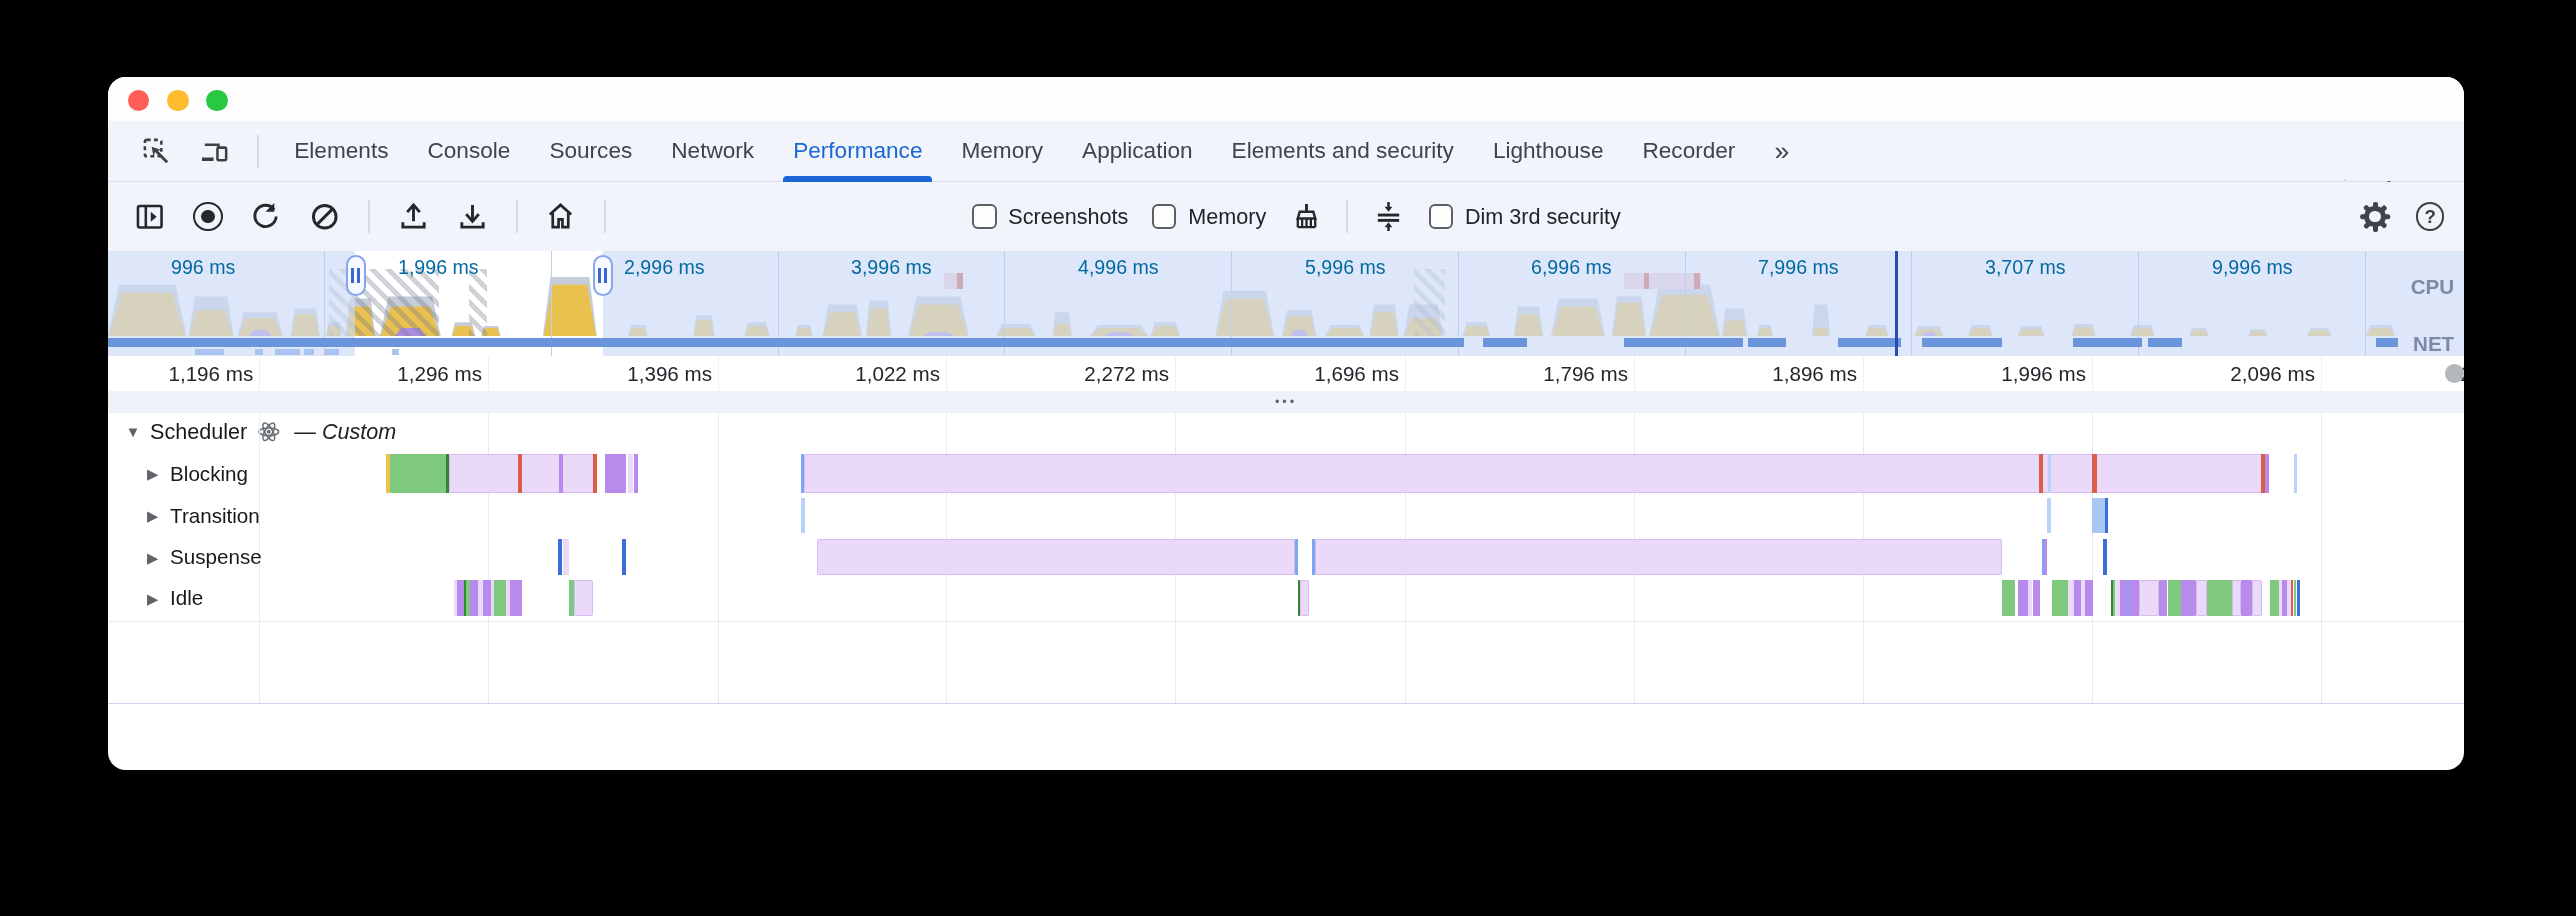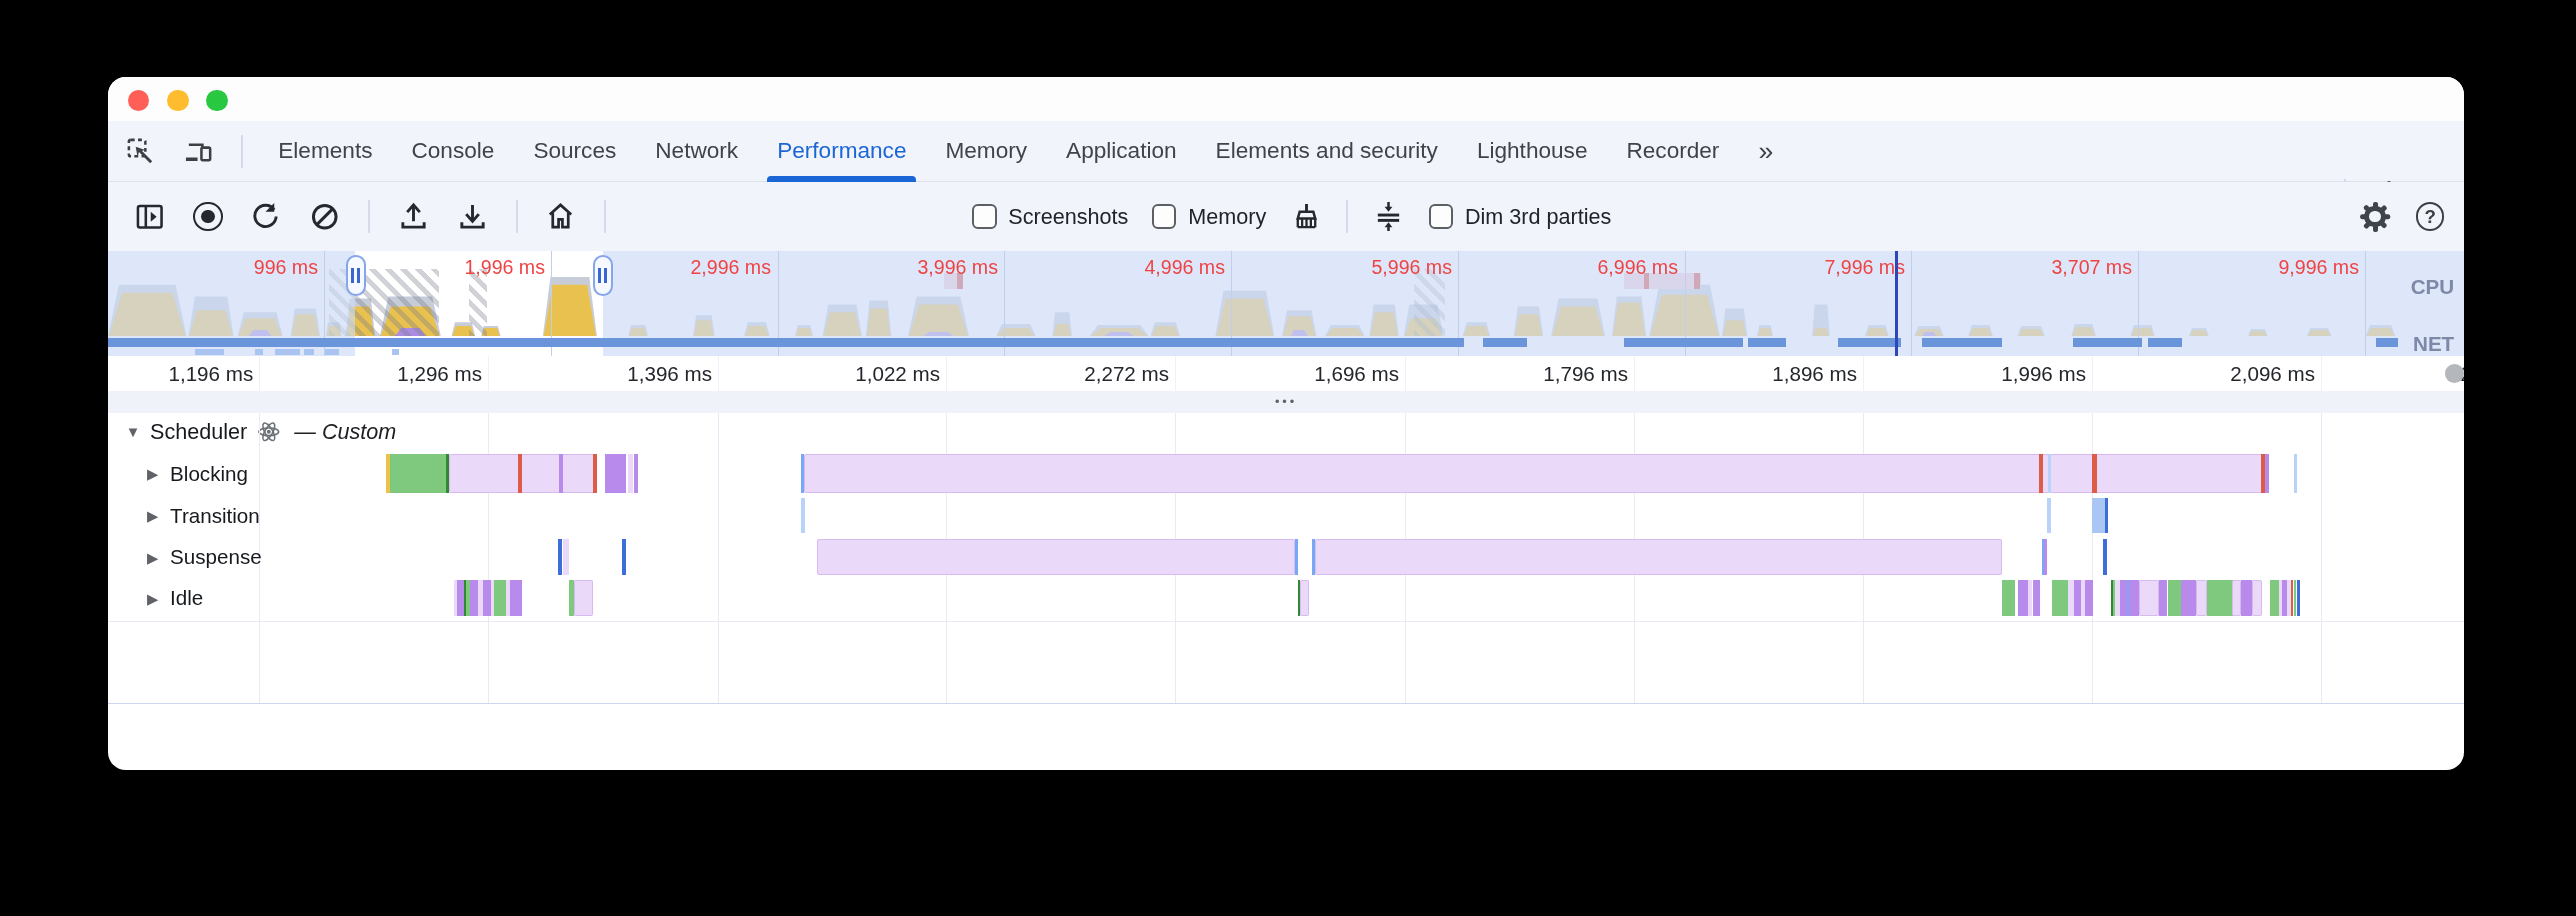--- a/index.html
+++ b/index.html
@@ -5,21 +5,21 @@
   html,body{margin:0;padding:0;background:#000;width:2576px;height:917px;overflow:hidden;
     font-family:"Liberation Sans","DejaVu Sans",sans-serif;}
   #stage{position:relative;width:2576px;height:917px;background:#000;}
   #win{position:absolute;left:108px;top:77px;width:2356px;height:693px;background:#fff;
     border-radius:17.7px;overflow:hidden;box-shadow:0 29.5px 79px rgba(0,0,0,.65),0 0 0 1px rgba(0,0,0,.2);}
   
   .titlebar{position:absolute;left:0;top:0;width:100%;height:44px;background:#fdfdfe;}
   .light{position:absolute;top:12.8px;width:21.6px;height:21.6px;border-radius:50%;}
   
   .tabbar{position:absolute;left:0;top:44px;width:100%;height:61px;background:#f2f4fb;
-    border-bottom:1px solid #dde1ee;display:flex;align-items:center;padding-left:16px;box-sizing:border-box;}
+    border-bottom:1px solid #dde1ee;display:flex;align-items:center;padding-left:32px;box-sizing:border-box;}
   .tabbar .icon{width:33px;height:33px;display:flex;align-items:center;justify-content:center;margin-right:25.5px;flex:0 0 auto;}
   .vsep{width:2px;height:33px;background:#d7dbe9;margin:0 21.6px 0 0;flex:0 0 auto;}
   #tabs{display:flex;align-items:stretch;height:61px;gap:39px;margin-left:13.7px;}
   .tab{display:flex;align-items:center;height:61px;font-size:22.6px;color:#3f434a;position:relative;white-space:nowrap;cursor:default;}
   .tab.sel{color:#1a66d6;}
   .tab.sel::after{content:'';position:absolute;left:-9.8px;right:-9.8px;bottom:0;height:5.9px;border-radius:3.9px 3.9px 0 0;background:#1a66d6;}
   .chevrons{font-size:26.5px;color:#3f434a;margin-left:39px;align-self:center;}
   .tab-right{position:absolute;right:19.6px;top:44px;height:61px;display:flex;align-items:center;gap:27.5px;}
   .kebab{display:flex;flex-direction:column;gap:3.9px;padding:3.9px;}
   .kebab i{width:4.9px;height:4.9px;border-radius:50%;background:#3f434a;}
@@ -37,21 +37,21 @@
   .record i{width:13.7px;height:13.7px;border-radius:50%;background:#25282d;}
   .cbrow{display:flex;align-items:center;}
   .cbox{width:24.5px;height:24.5px;border:2.5px solid #5c6065;border-radius:5.9px;background:#fdfdfe;box-sizing:border-box;}
   .cblabel{font-size:21.6px;color:#202429;margin-left:11.8px;white-space:nowrap;}
   .helpc{width:28.5px;height:28.5px;border:2.9px solid #3c4043;border-radius:50%;display:flex;align-items:center;justify-content:center;
     font-size:18.7px;font-weight:bold;color:#3c4043;box-sizing:border-box;}
   
   .overview{position:absolute;left:0;top:174px;width:100%;height:105px;background:#fff;border-bottom:1px solid #b9c8e8;}
   .ov-dim{position:absolute;top:0;bottom:0;background:rgba(203,218,246,0.66);z-index:3;}
   .ov-sep{position:absolute;top:0;bottom:0;width:1px;background:#c2cfeb;z-index:4;}
-  .ov-label{position:absolute;top:4.9px;width:147px;text-align:right;font-size:19.6px;color:#ef4444;z-index:4;white-space:nowrap;}
+  .ov-label{position:absolute;top:4.9px;width:147px;text-align:left;font-size:19.6px;color:#0369a1;z-index:4;white-space:nowrap;}
   .hatch{position:absolute;top:17.7px;height:67px;z-index:2;
     background:repeating-linear-gradient(45deg,rgba(120,126,140,.35) 0 4.9px,rgba(120,126,140,0) 4.9px 10.8px);}
   .marker{position:absolute;top:21.6px;height:16.7px;background:#f2cdd6;z-index:2;}
   .netseg{position:absolute;top:87px;height:8.8px;background:#6a95da;z-index:4;}
   .nettick{position:absolute;top:98px;height:5.9px;background:#a9c4f0;z-index:4;}
   .handle{position:absolute;top:3.9px;width:19.6px;height:41px;background:#f6f9ff;border:2px solid #87a5ec;border-radius:9.8px;
     z-index:5;display:flex;align-items:center;justify-content:center;gap:2.9px;box-sizing:border-box;}
   .handle i{width:2.9px;height:14.7px;background:#3a66d0;}
   .playhead{position:absolute;top:0;bottom:0;width:2.9px;background:#2c48b8;z-index:6;}
   .cpu-net-label{position:absolute;right:9.8px;font-size:20.6px;font-weight:bold;color:#7d89a6;z-index:6;}
@@ -206,21 +206,21 @@
           <path d="M16 1 v6" stroke="#25282d" stroke-width="2.6"></path>
           <path d="M12 6 L16 11 L20 6 Z" fill="#25282d"></path>
           <rect x="5" y="13" width="22" height="3" fill="#25282d"></rect>
           <rect x="5" y="18.5" width="22" height="3" fill="#25282d"></rect>
           <path d="M16 31 v-6" stroke="#25282d" stroke-width="2.6"></path>
           <path d="M12 27 L16 22 L20 27 Z" fill="#25282d"></path>
         </svg>
       </span>
       <label class="cbrow">
         <span class="cbox"></span>
-        <span class="cblabel">Dim 3rd parties</span>
+        <span class="cblabel">Dim 3rd security</span>
       </label>
     </div>
     <div class="tool-right">
       <span class="gear">
         <i class="tooth" style="transform:rotate(0deg);"></i>
             <i class="tooth" style="transform:rotate(45deg);"></i>
         <i class="tooth" style="transform:rotate(90deg);"></i>
             <i class="tooth" style="transform:rotate(135deg);"></i>
         <i class="ring"></i>
       </span>

